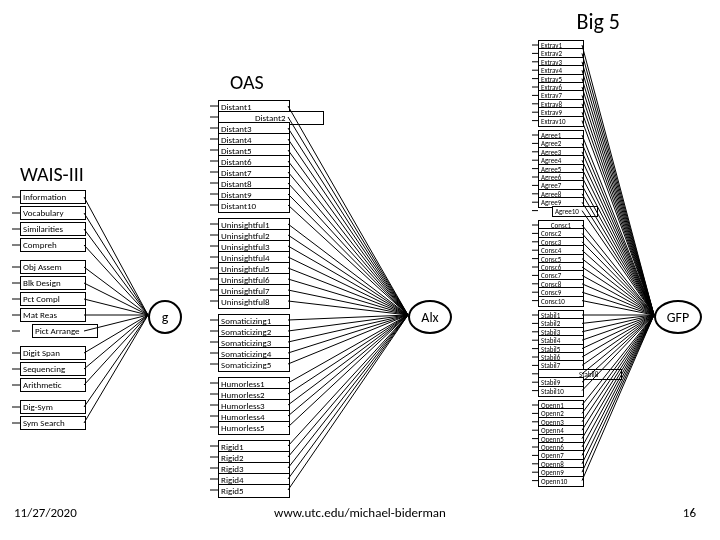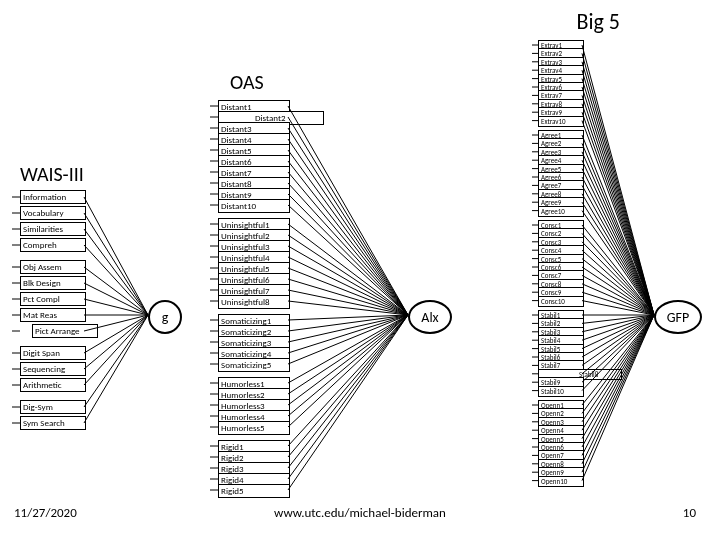--- a/index.html
+++ b/index.html
@@ -97,22 +97,22 @@
       <div class="node" style="left: 538px; top: 115.6px; width: 40px; font-size: 7px; height: 9px; line-height: 9px;">Extrav10</div>
       <div class="node" style="left: 538px; top: 130px; width: 40px; font-size: 7px; height: 9px; line-height: 9px;">Agree1</div>
       <div class="node" style="left: 538px; top: 138.4px; width: 40px; font-size: 7px; height: 9px; line-height: 9px;">Agree2</div>
       <div class="node" style="left: 538px; top: 146.8px; width: 40px; font-size: 7px; height: 9px; line-height: 9px;">Agree3</div>
       <div class="node" style="left: 538px; top: 155.2px; width: 40px; font-size: 7px; height: 9px; line-height: 9px;">Agree4</div>
       <div class="node" style="left: 538px; top: 163.6px; width: 40px; font-size: 7px; height: 9px; line-height: 9px;">Agree5</div>
       <div class="node" style="left: 538px; top: 172px; width: 40px; font-size: 7px; height: 9px; line-height: 9px;">Agree6</div>
       <div class="node" style="left: 538px; top: 180.4px; width: 40px; font-size: 7px; height: 9px; line-height: 9px;">Agree7</div>
       <div class="node" style="left: 538px; top: 188.8px; width: 40px; font-size: 7px; height: 9px; line-height: 9px;">Agree8</div>
       <div class="node" style="left: 538px; top: 197.2px; width: 40px; font-size: 7px; height: 9px; line-height: 9px;">Agree9</div>
-      <div class="node" style="left: 538px; top: 205.6px; width: 40px; font-size: 7px; height: 9px; line-height: 9px;">Agree10</div>
-      <div class="node" style="left: 538px; top: 220px; width: 40px; font-size: 7px; height: 9px; line-height: 9px;">Consc1</div>
+      <div class="node" style="left: 552px; top: 205.6px; width: 40px; font-size: 7px; height: 9px; line-height: 9px;">Agree10</div>
+      <div class="node" style="left: 538px; top: 220px; width: 40px; font-size: 7px; height: 9px; line-height: 9px; text-align: center;">Consc1</div>
       <div class="node" style="left: 538px; top: 228.4px; width: 40px; font-size: 7px; height: 9px; line-height: 9px;">Consc2</div>
       <div class="node" style="left: 538px; top: 236.8px; width: 40px; font-size: 7px; height: 9px; line-height: 9px;">Consc3</div>
       <div class="node" style="left: 538px; top: 245.2px; width: 40px; font-size: 7px; height: 9px; line-height: 9px;">Consc4</div>
       <div class="node" style="left: 538px; top: 253.6px; width: 40px; font-size: 7px; height: 9px; line-height: 9px;">Consc5</div>
       <div class="node" style="left: 538px; top: 262px; width: 40px; font-size: 7px; height: 9px; line-height: 9px;">Consc6</div>
       <div class="node" style="left: 538px; top: 270.4px; width: 40px; font-size: 7px; height: 9px; line-height: 9px;">Consc7</div>
       <div class="node" style="left: 538px; top: 278.8px; width: 40px; font-size: 7px; height: 9px; line-height: 9px;">Consc8</div>
       <div class="node" style="left: 538px; top: 287.2px; width: 40px; font-size: 7px; height: 9px; line-height: 9px;">Consc9</div>
       <div class="node" style="left: 538px; top: 295.6px; width: 40px; font-size: 7px; height: 9px; line-height: 9px;">Consc10</div>
       <div class="node" style="left: 538px; top: 310px; width: 40px; font-size: 7px; height: 9px; line-height: 9px;">Stabil1</div>
@@ -333,14 +333,14 @@
       <line x1="532" y1="463.8" x2="538" y2="463.8"></line>
       <line x1="582" y1="463.8" x2="654" y2="315"></line>
       <line x1="532" y1="472.20000000000005" x2="538" y2="472.20000000000005"></line>
       <line x1="582" y1="472.20000000000005" x2="654" y2="315"></line>
       <line x1="532" y1="480.6" x2="538" y2="480.6"></line>
       <line x1="582" y1="480.6" x2="654" y2="315"></line>
     </svg>
 
 <div class="footer-date">11/27/2020</div>
 <div class="footer-url">www.utc.edu/michael-biderman</div>
-<div class="footer-num">10</div>
+<div class="footer-num">16</div>
 </div>
 
 </body></html>

